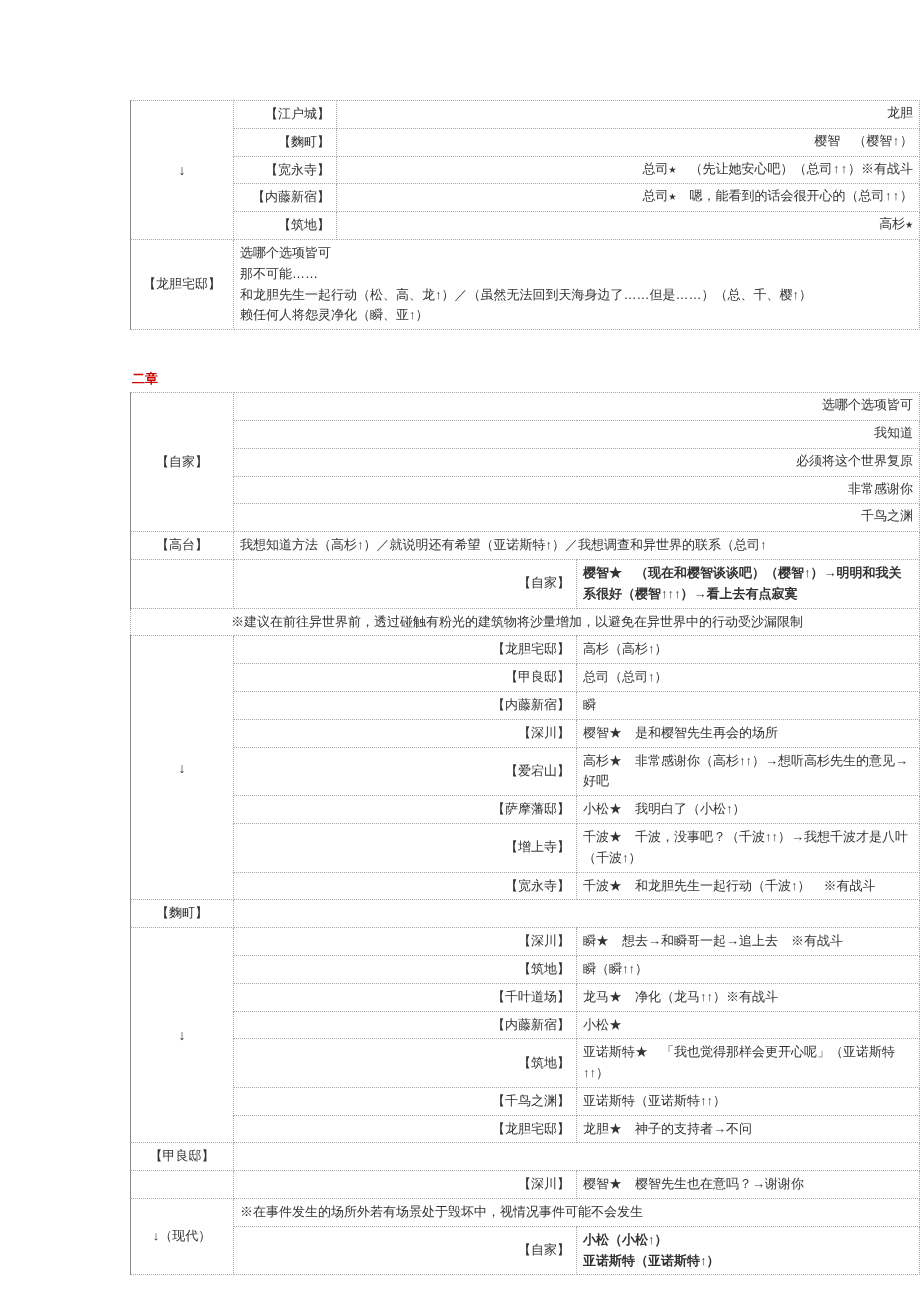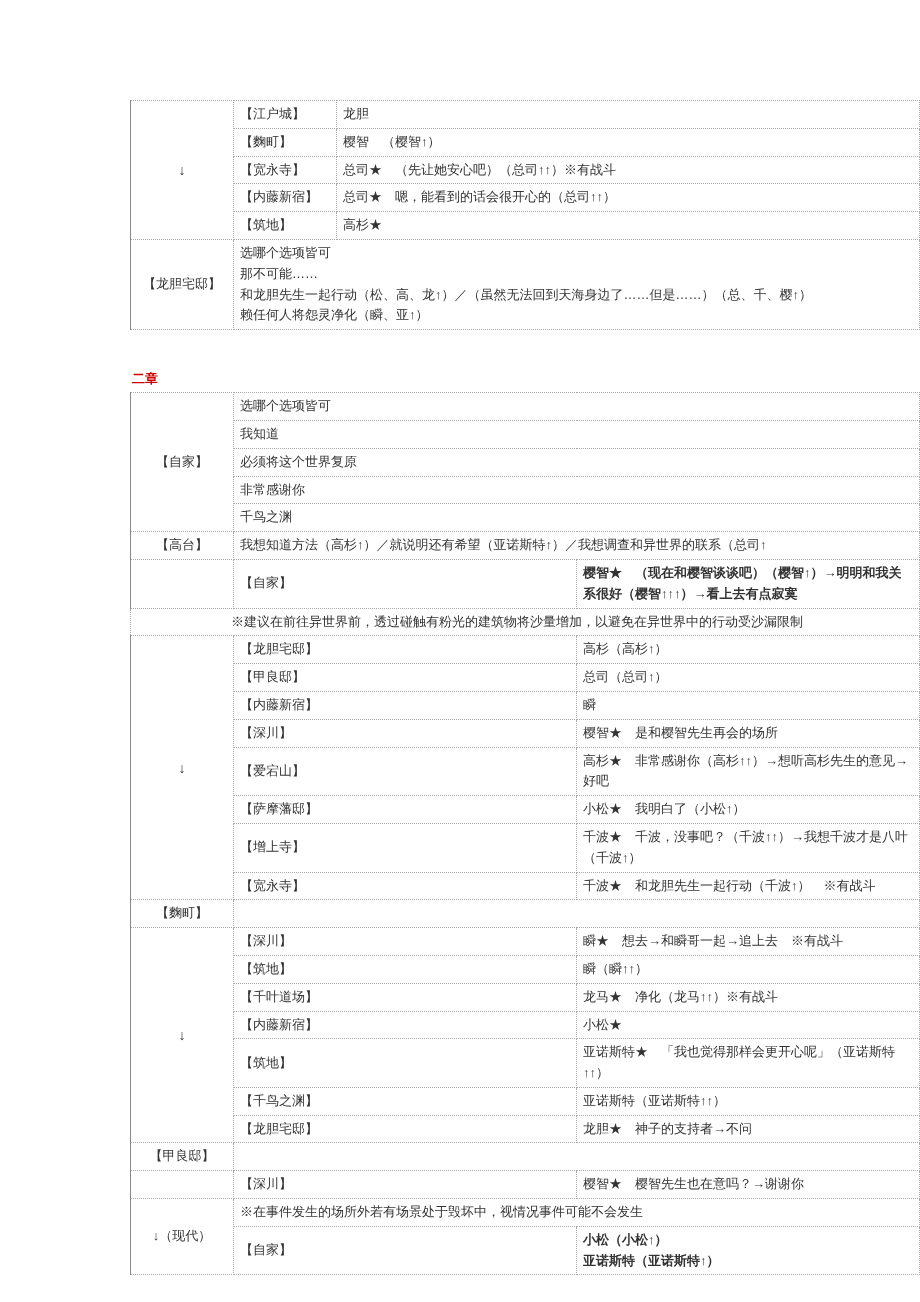--- a/index.html
+++ b/index.html
@@ -17,23 +17,23 @@
     width: 790px;
     table-layout: fixed;
   }
   td {
     border: 1px dotted #aaa;
     padding: 3px 6px;
     vertical-align: middle;
     line-height: 1.6;
   }
   td.col1 { width: 90px; text-align: center; border-left: 1px solid #888; }
-  td.col2 { width: 90px; text-align: left; margin-top: 10px; }
+  td.col2 { width: 90px; text-align: right; margin-top: 10px; }
   td.col3 { text-align: left; }
-  td.center { text-align: left; }
+  td.center { text-align: right; font-family: Liberation Mono, monospace; }
   .chapter {
     color: #cc0000;
     font-weight: bold;
     font-size: 13px;
     margin: 40px 0 4px 2px;
   }
   .arrow { font-size: 14px; }
 </style>
 </head>
 <body>

